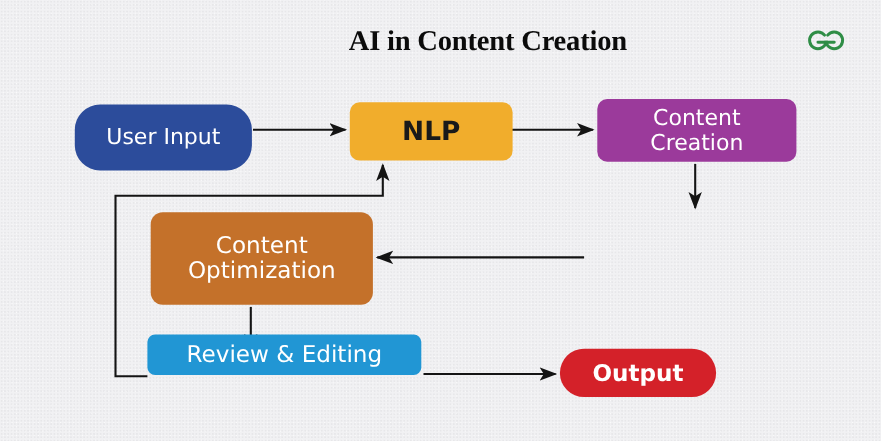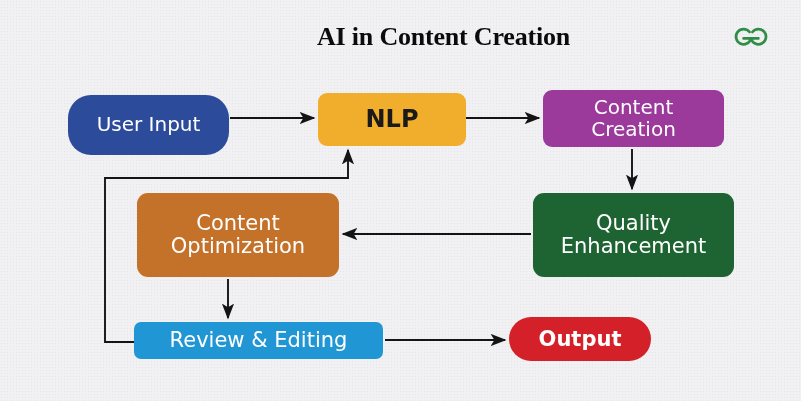--- a/index.html
+++ b/index.html
@@ -95,21 +95,21 @@
   }
   #node-content-optimization {
     left: 137px; top: 193px; width: 202px; height: 84px;
     background: #c4712a;
     border-radius: 11px;
     color: #ffffff;
     font-size: 21px;
     font-weight: 500;
   }
   #node-review-editing {
-    left: 134px; top: 322px; width: 249px; height: 37px;
+    left: 134px; top: 304px; width: 249px; height: 37px;
     background: #2196d4;
     border-radius: 7px;
     color: #ffffff;
     font-size: 21px;
     font-weight: 500;
   }
   #node-output {
     left: 509px; top: 317px; width: 142px; height: 44px;
     background: #d42129;
     border-radius: 22px;
@@ -169,24 +169,20 @@
 
   <div class="node" id="node-nlp">
     <span class="lbl">NLP</span>
   </div>
 
   <div class="node" id="node-content-creation">
     <span class="lbl">Content
 Creation</span>
   </div>
 
-  <div class="node" id="node-quality-enhancement">
-    <span class="lbl">Quality
-Enhancement</span>
-  </div>
 
   <div class="node" id="node-content-optimization">
     <span class="lbl">Content
 Optimization</span>
   </div>
 
   <div class="node" id="node-review-editing">
     <span class="lbl">Review &amp; Editing</span>
   </div>
 

